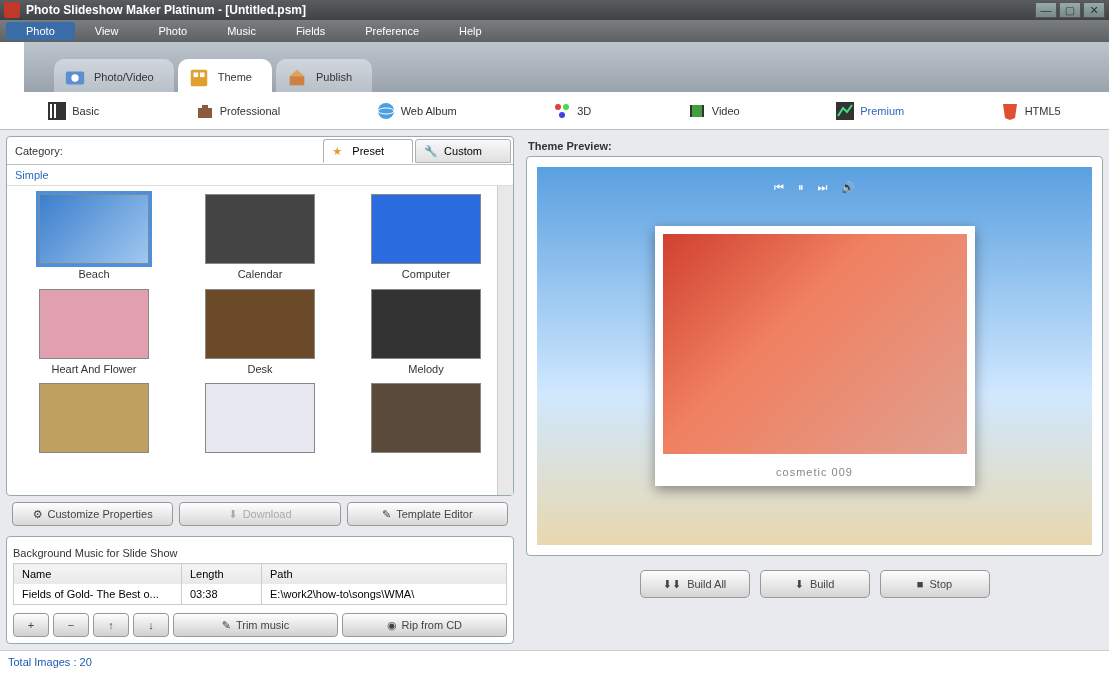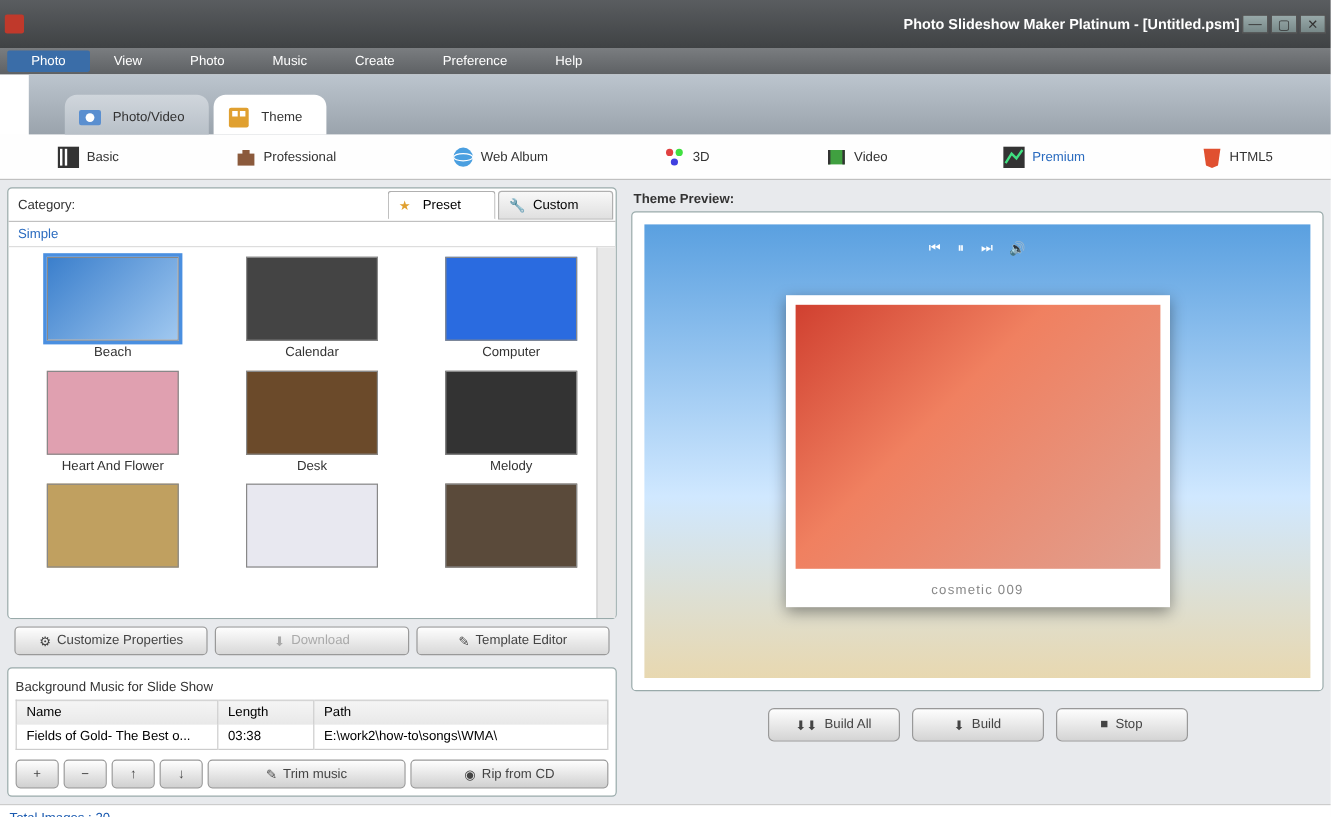--- a/index.html
+++ b/index.html
@@ -1,17 +1,17 @@
 <!DOCTYPE html>
 <html><head>
 <meta charset="utf-8">
 <style>
 * { margin:0; padding:0; box-sizing:border-box; font-family:Tahoma,Arial,sans-serif; font-size:11px; }
 body { width:1109px; height:681px; background:#fff; overflow:hidden; }
-.titlebar { height:40px; background:linear-gradient(#5a5d60,#3f4244); display:flex; align-items:center; padding:0 4px; color:#fff;text-align:right; }
+.titlebar { height:20px; background:linear-gradient(#5a5d60,#3f4244); display:flex; align-items:center; padding:0 4px; color:#fff; }
 .titlebar .app-icon { width:16px; height:16px; background:#c0392b; margin-right:6px; border-radius:2px; }
 .titlebar .title { flex:1; font-weight:bold; font-size:12px; }
 .titlebar .win-btn { width:22px; height:16px; background:linear-gradient(#9aa,#788); margin-left:2px; border:1px solid #555; display:flex; align-items:center; justify-content:center; color:#333; cursor:pointer; }
 .menubar { height:22px; background:linear-gradient(#7a7d80,#5e6164); display:flex; align-items:center; padding:0 6px; }
 .menubar .menu-item { color:#fff; padding:3px 20px; cursor:pointer; }
 .menubar .menu-item.active { background:#3a6da8; border-radius:2px; }
 .tabbar { height:50px; background:linear-gradient(#bcc5ce,#9aa3ac); display:flex; align-items:flex-end; padding:0 30px; position:relative;margin-left:24px; }
 .tabbar .tab { padding:10px 20px 8px 40px; position:relative; color:#333; cursor:pointer; border-radius:10px 10px 0 0; background:linear-gradient(#d0d6dc,#b8c0c8); margin-right:4px; font-size:13px;}
 .tabbar .tab.active { background:#fff; }
 .tabbar .tab .ticon { position:absolute; left:10px; top:8px; width:22px; height:22px;}
@@ -68,21 +68,21 @@
   <div class="win-btn">—</div>
   <div class="win-btn">▢</div>
   <div class="win-btn">✕</div>
 </div>
 
 <div class="menubar">
   <div class="menu-item active">Photo</div>
   <div class="menu-item">View</div>
   <div class="menu-item">Photo</div>
   <div class="menu-item">Music</div>
-  <div class="menu-item">Create</div>
+  <div class="menu-item">Fields</div>
   <div class="menu-item">Preference</div>
   <div class="menu-item">Help</div>
 </div>
 
 <div class="tabbar">
   <div class="tab">
     <span class="ticon">
         <svg viewBox="0 0 24 24">
           <rect x="2" y="5" width="20" height="14" fill="#5a8fd0" rx="2"></rect>
           <circle cx="12" cy="12" r="4" fill="#fff"></circle>
@@ -92,20 +92,29 @@
   </div>
   <div class="tab active">
     <span class="ticon">
         <svg viewBox="0 0 24 24">
           <rect x="3" y="3" width="18" height="18" fill="#e0a030" rx="2"></rect>
           <rect x="6" y="6" width="5" height="5" fill="#fff"></rect>
           <rect x="13" y="6" width="5" height="5" fill="#fff"></rect>
         </svg>
       </span>
     <span>Theme</span>
+  </div>
+  <div class="tab">
+    <span class="ticon">
+        <svg viewBox="0 0 24 24">
+          <rect x="4" y="10" width="16" height="10" fill="#d08040"></rect>
+          <path d="M4 10 L12 3 L20 10 Z" fill="#e0a060"></path>
+        </svg>
+      </span>
+    <span>Publish</span>
   </div>
 </div>
 
 <div class="subtool">
   <div class="sitem">
       <span class="sicon">
         <svg viewBox="0 0 18 18">
           <rect width="18" height="18" fill="#333"></rect>
           <rect x="2" y="2" width="2" height="14" fill="#fff"></rect>
           <rect x="6" y="2" width="2" height="14" fill="#fff"></rect>

